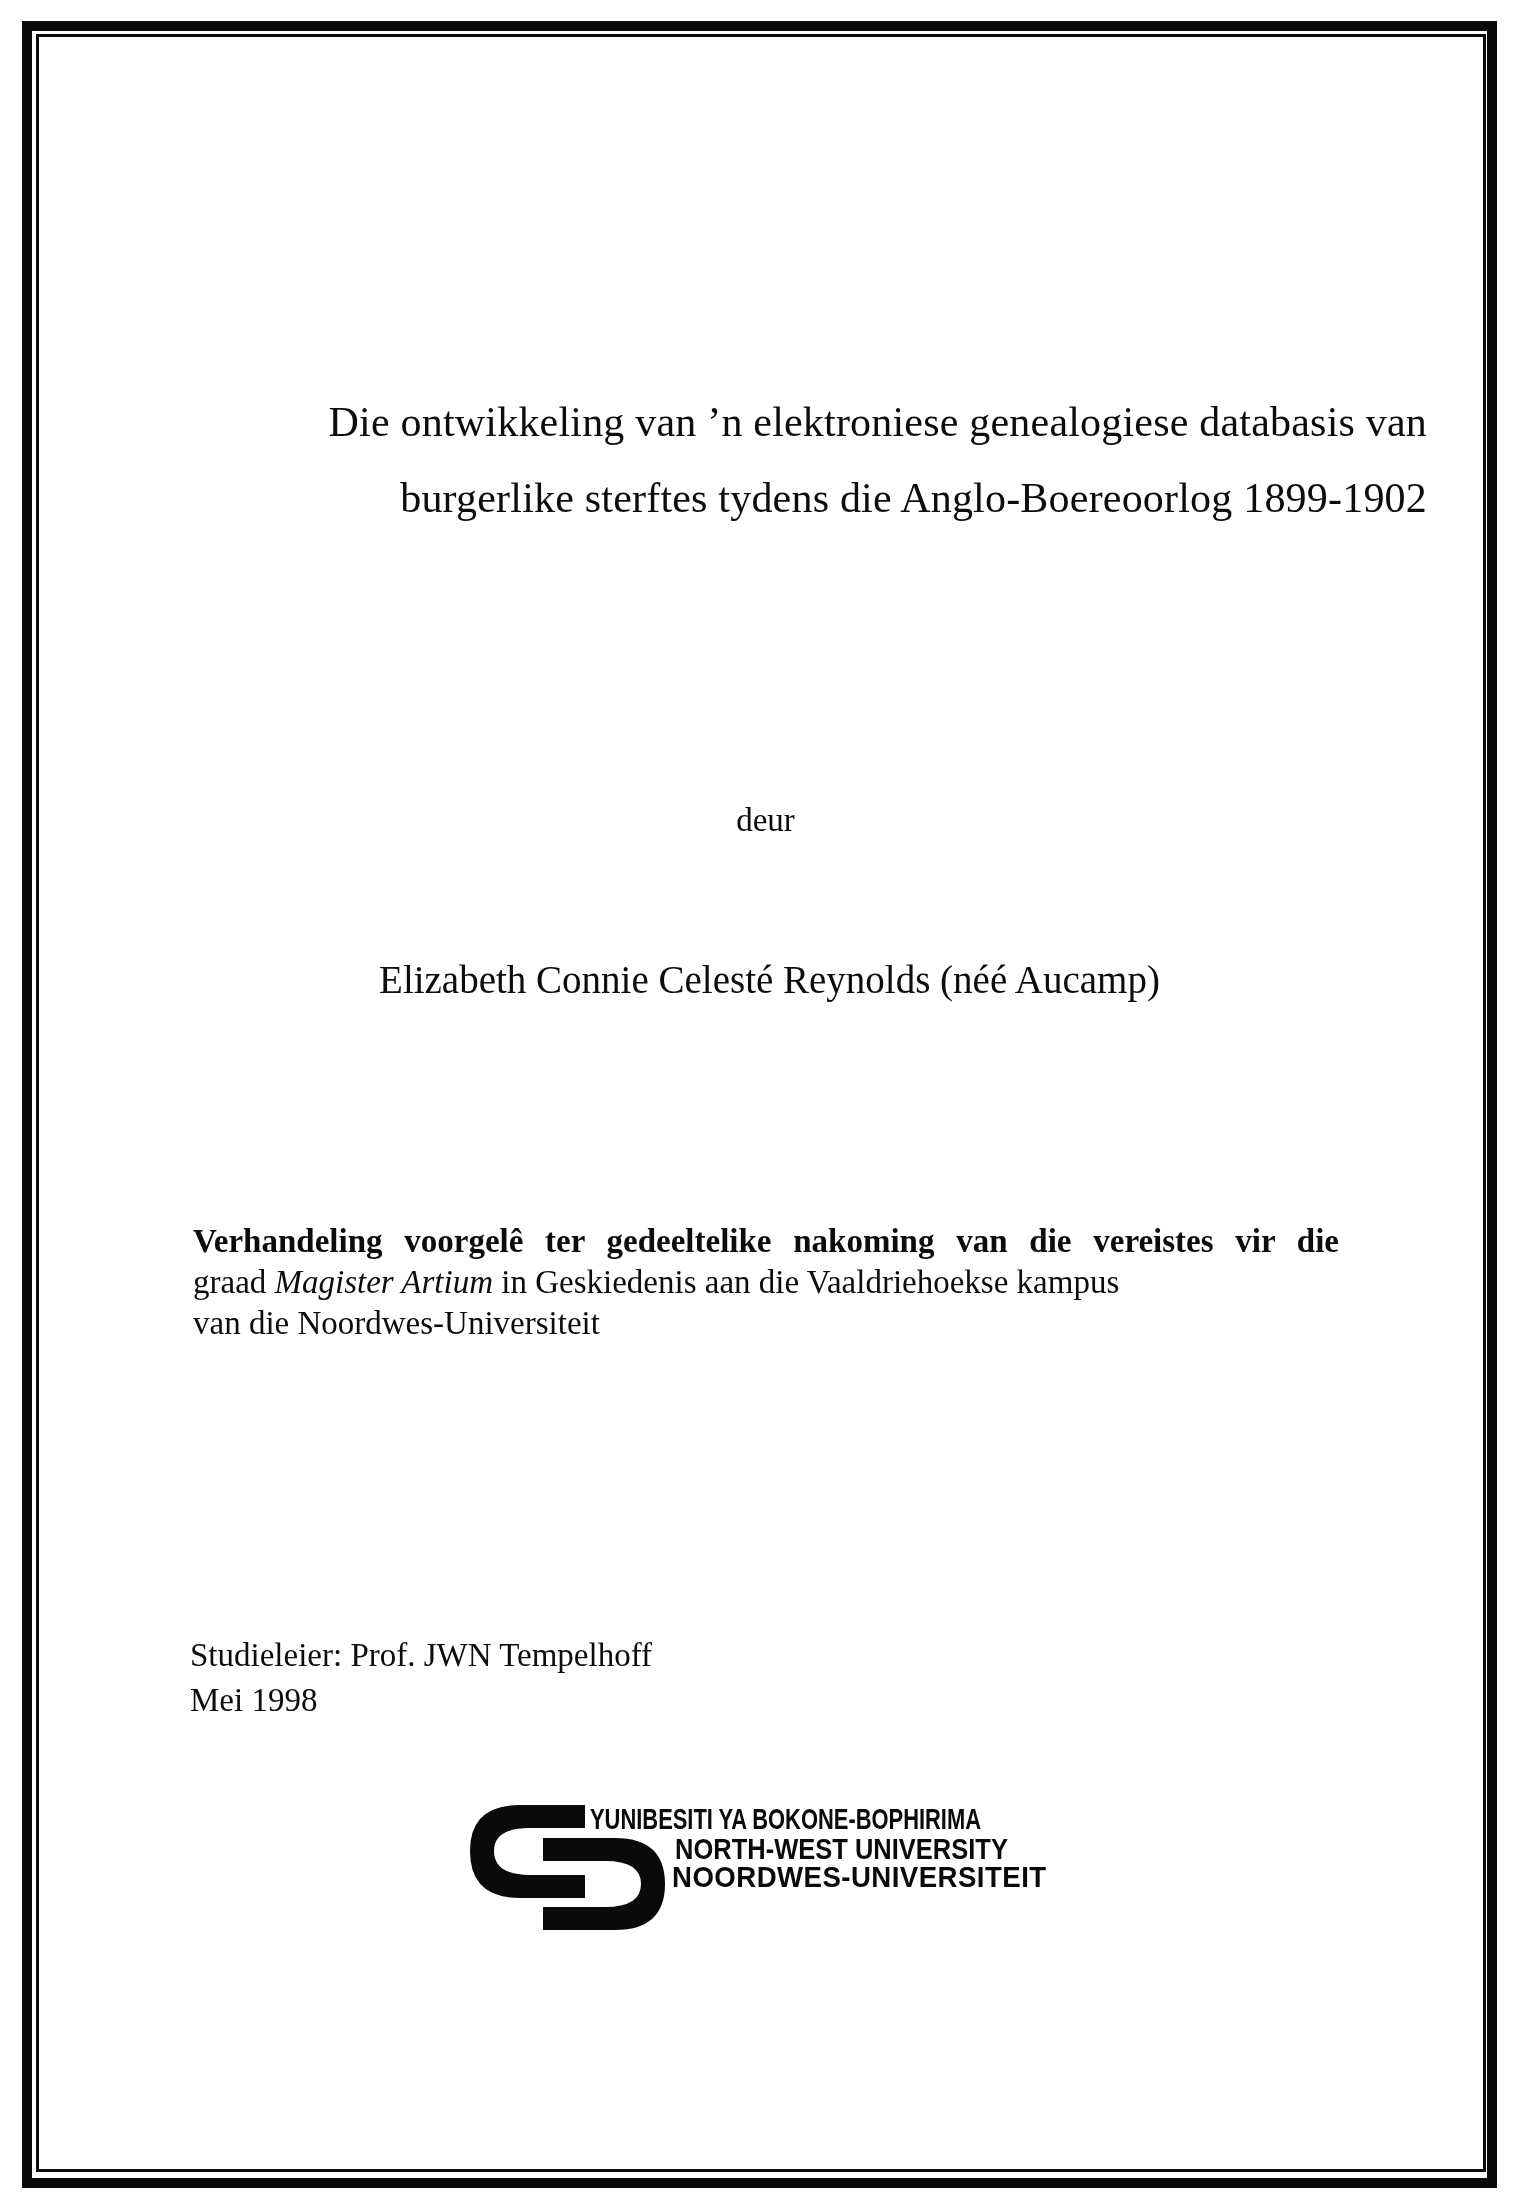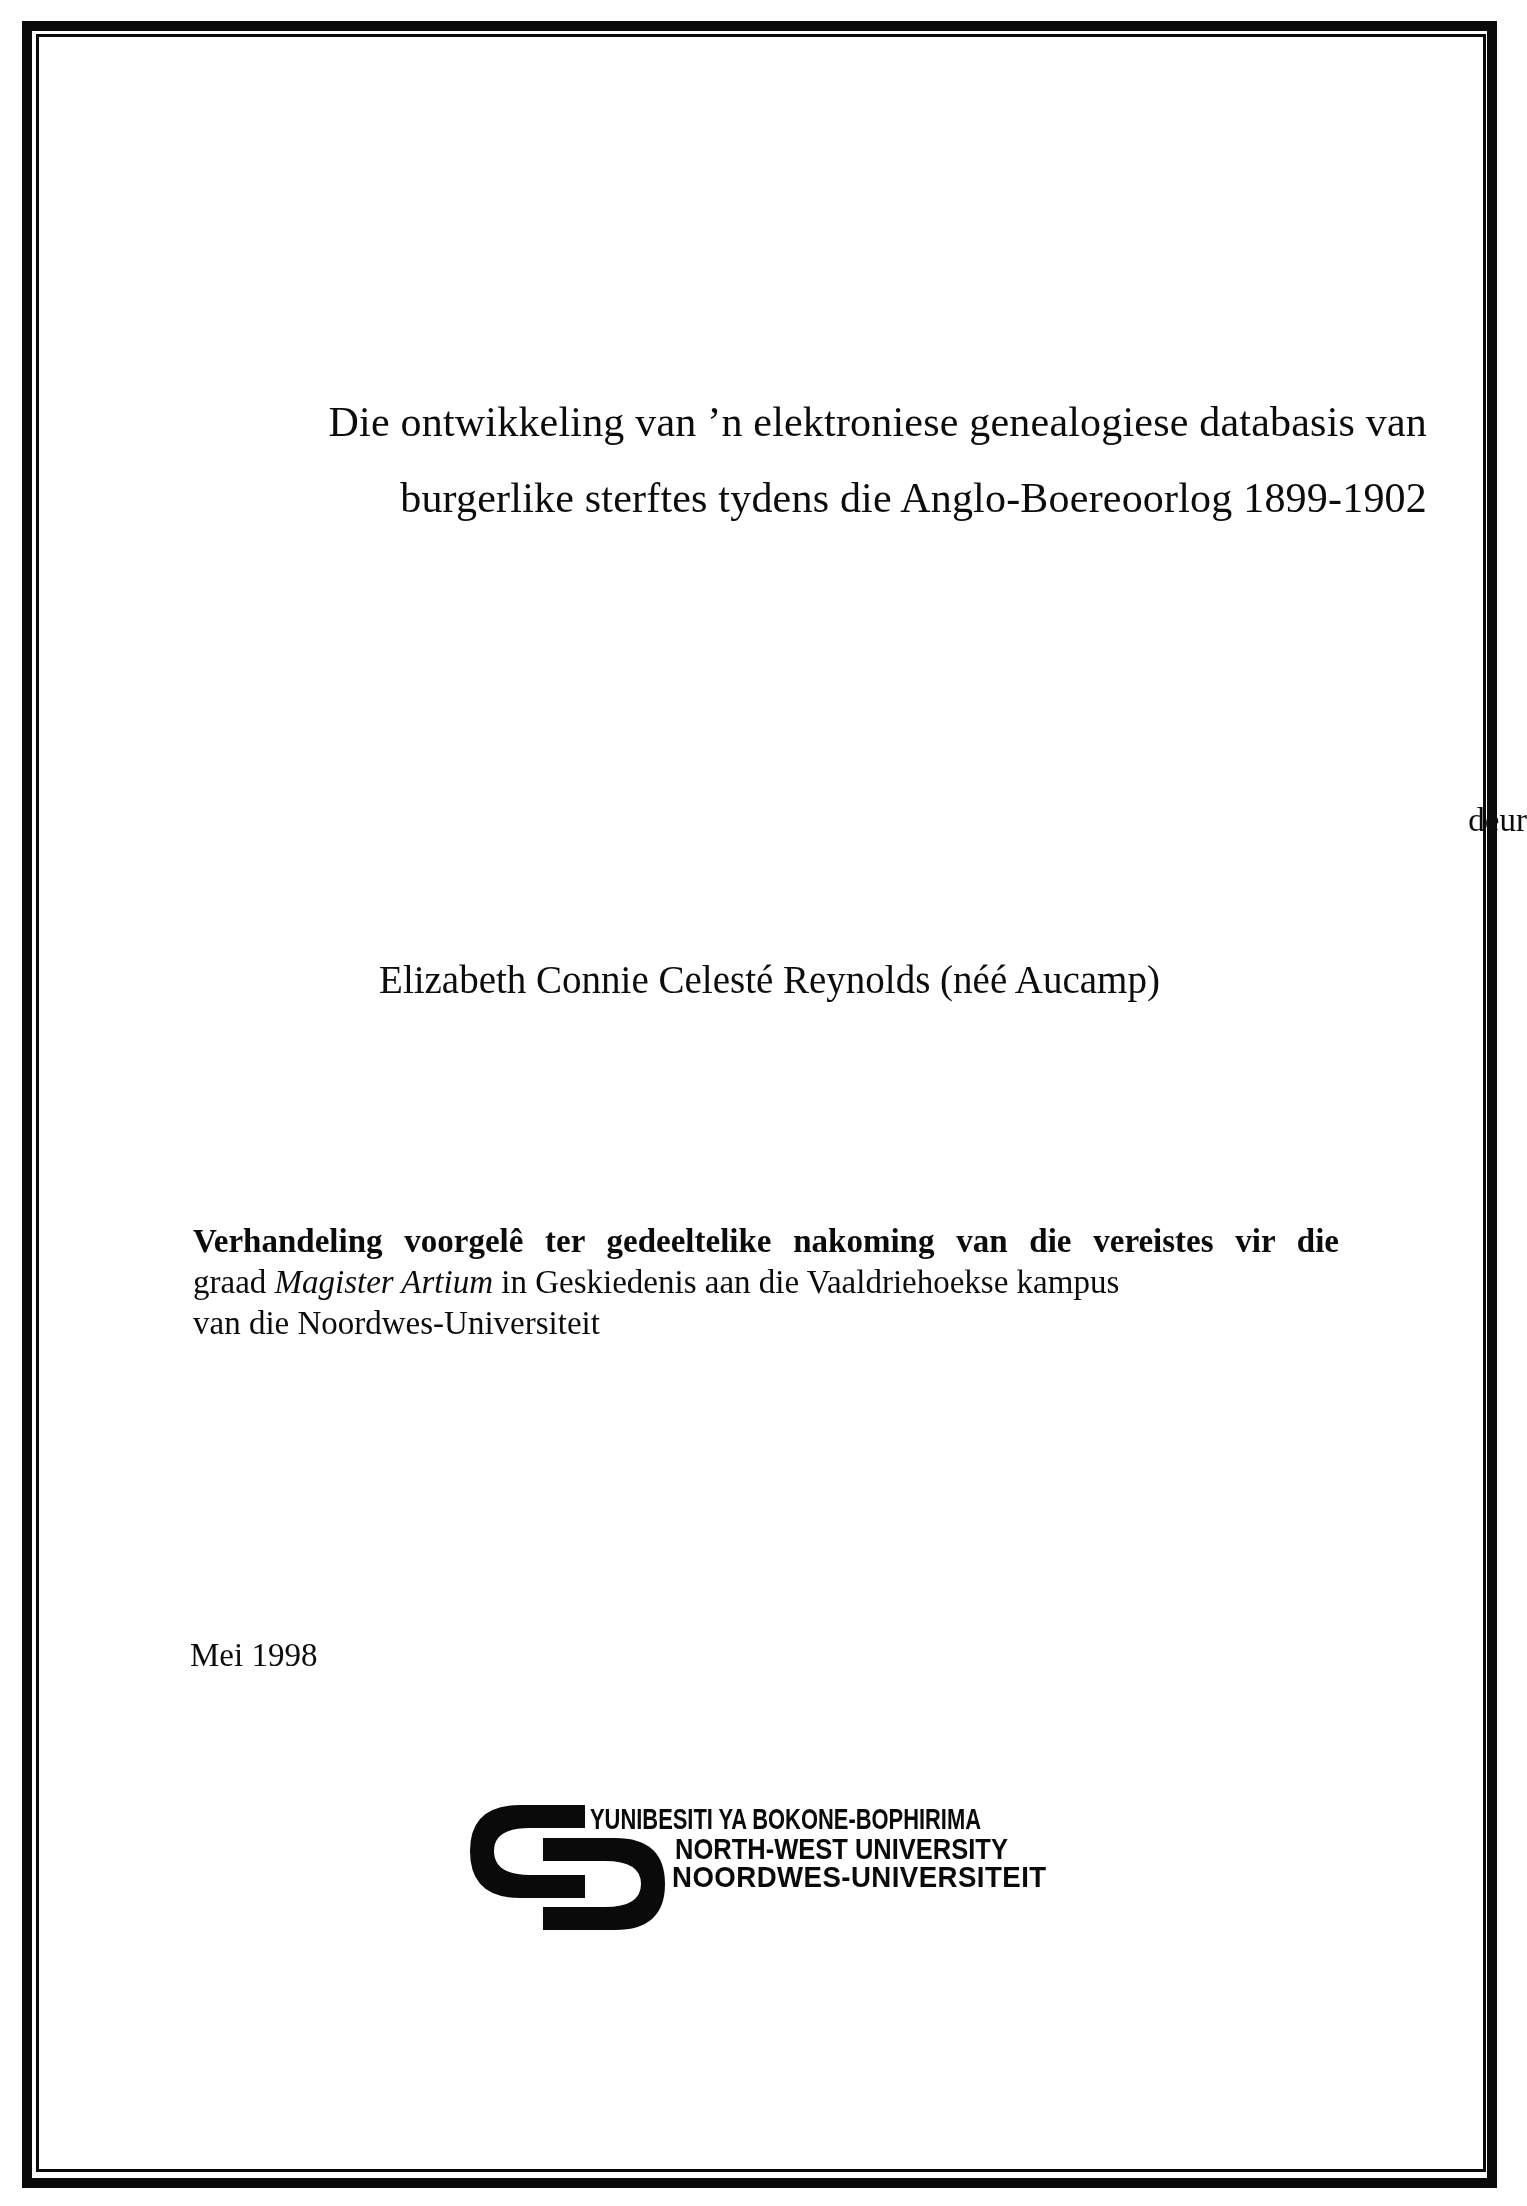--- a/index.html
+++ b/index.html
@@ -32,21 +32,21 @@
     top: 384px;
     text-align: right;
     font-size: 42px;
     line-height: 76px;
     letter-spacing: 0.2px;
   }
   .byline {
     position: absolute;
     left: 4px; right: 0;
     top: 800px;
-    text-align: right;
+    text-align: center;
     font-size: 33px;
     line-height: 40px;
   }
   .author {
     position: absolute;
     left: 0; right: 0;
     top: 956px;
     text-align: center;
     font-size: 39px;
     line-height: 48px;
@@ -110,20 +110,21 @@
 
   <div class="author">Elizabeth Connie Celesté Reynolds (néé Aucamp)</div>
 
   <div class="statement">
     <div class="jline">Verhandeling voorgelê ter gedeeltelike nakoming van die vereistes vir die</div>
     <div><span>graad </span><em>Magister Artium</em><span> in Geskiedenis aan die Vaaldriehoekse kampus</span></div>
     <div>van die Noordwes-Universiteit</div>
   </div>
 
   <div class="supervisor">
+    <div>Studieleier: Prof. JWN Tempelhoff</div>
     <div>Mei 1998</div>
   </div>
 
   <div class="logo-lockup">
     <svg class="logo-mark" viewBox="0 0 200 130" xmlns="http://www.w3.org/2000/svg">
       <path fill="#0a0a0a" d="M117,2 L52,2 Q2,2 2,48 Q2,95 52,95 L117,95 L117,72 L62,72 Q26,72 26,48 Q26,25 62,25 L117,25 Z"></path>
       <path fill="#0a0a0a" d="M75,35 L147,35 Q197,35 197,81 Q197,127 147,127 L75,127 L75,104 L137,104 Q173,104 173,81 Q173,58 137,58 L75,58 Z"></path>
     </svg>
     <div class="logo-text logo-l1">YUNIBESITI YA BOKONE-BOPHIRIMA</div>
     <div class="logo-text logo-l2">NORTH-WEST UNIVERSITY</div>

